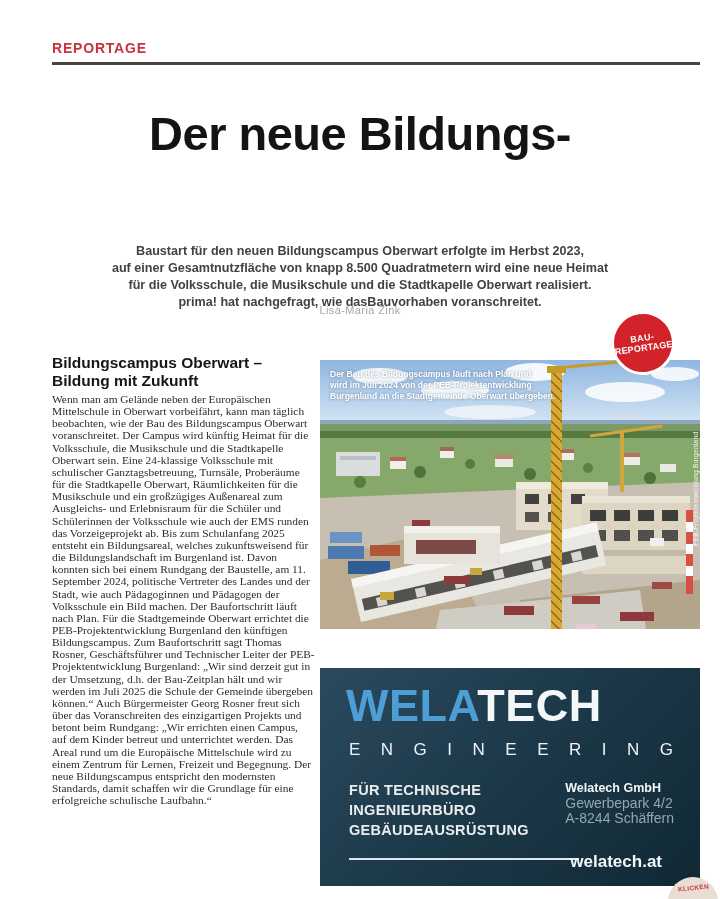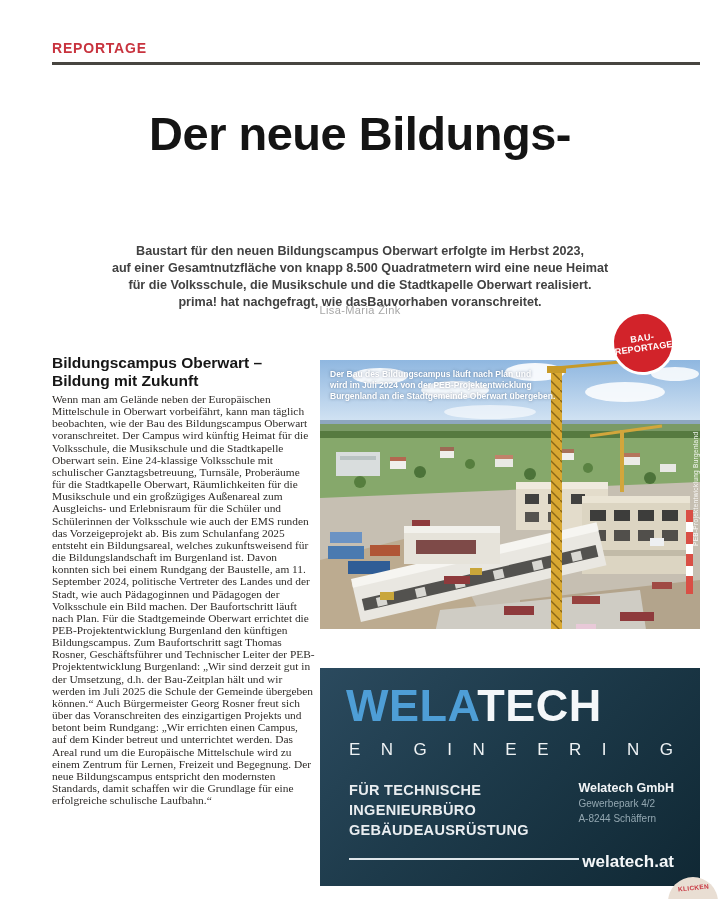--- a/index.html
+++ b/index.html
@@ -76,23 +76,23 @@
   .ad-sub {
     position:absolute; left:29px; top:72px; font-size:17px; color:#eef2f4;
     letter-spacing:20.5px; font-weight:normal;
   }
   .ad-tagline {
     position:absolute; left:29px; top:112px; font-size:14.5px; font-weight:bold;
     color:#e9edf0; line-height:20px; letter-spacing:0.3px;
   }
   .ad-contact { position:absolute; right:26px; top:112px; text-align:left; }
   .ad-contact .company { font-size:12.5px; font-weight:bold; color:#f2f5f7; line-height:16px; }
-  .ad-contact .addr { font-size:10px; color:#93a7b1; line-height:15px; }
+  .ad-contact .addr { font-size:14px; color:#93a7b1; line-height:15px; }
   .ad-rule { position:absolute; left:29px; bottom:26px; width:230px; height:2px; background:#dfe6ea; }
-  .ad-site { position:absolute; right:26px; bottom:14px; font-size:17px; font-weight:bold; color:#f4f7f9;text-align:center; }
+  .ad-site { position:absolute; right:38px; bottom:14px; font-size:17px; font-weight:bold; color:#f4f7f9;text-align:center; }
   
   .corner-badge {
     position:absolute; left:668px; top:877px; width:50px; height:50px; border-radius:50%;
     background:#e9ded3; display:flex; align-items:flex-start; justify-content:center;
     z-index:6;
   }
   .corner-badge span {
     margin-top:7px; font-size:6.5px; font-weight:bold; color:#c8333e;
     transform:rotate(-6deg); letter-spacing:0.3px;
   }

